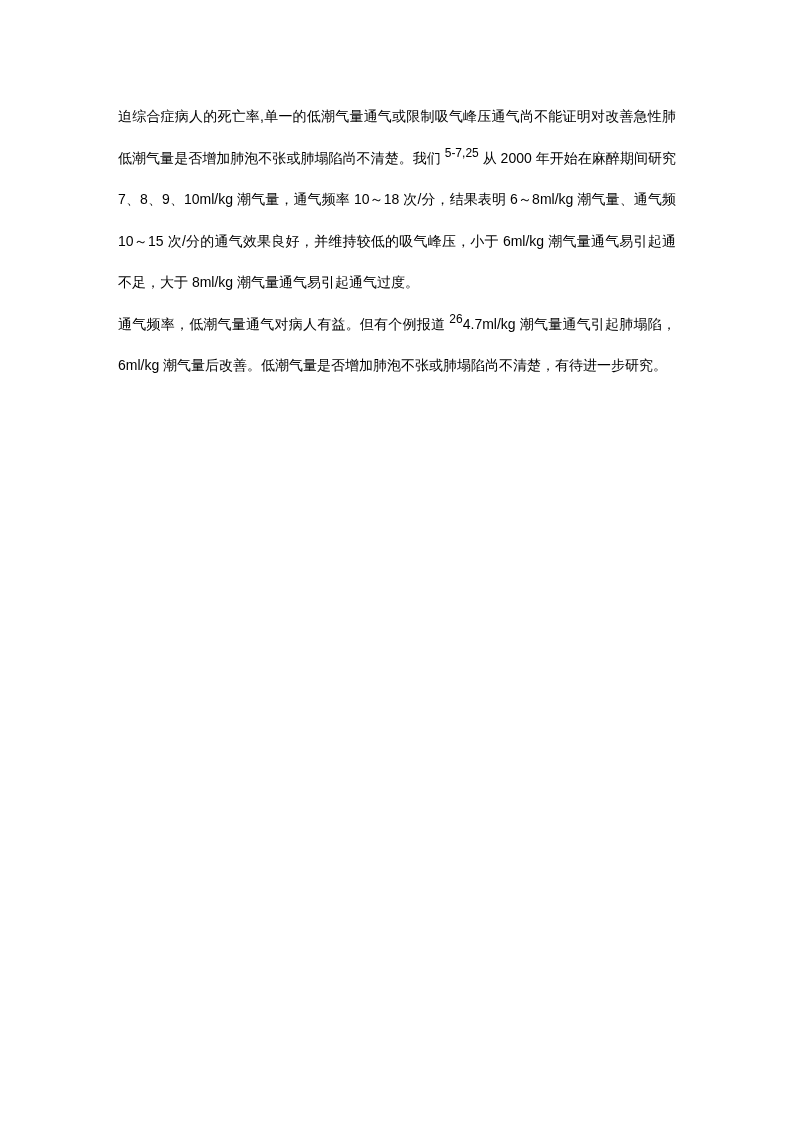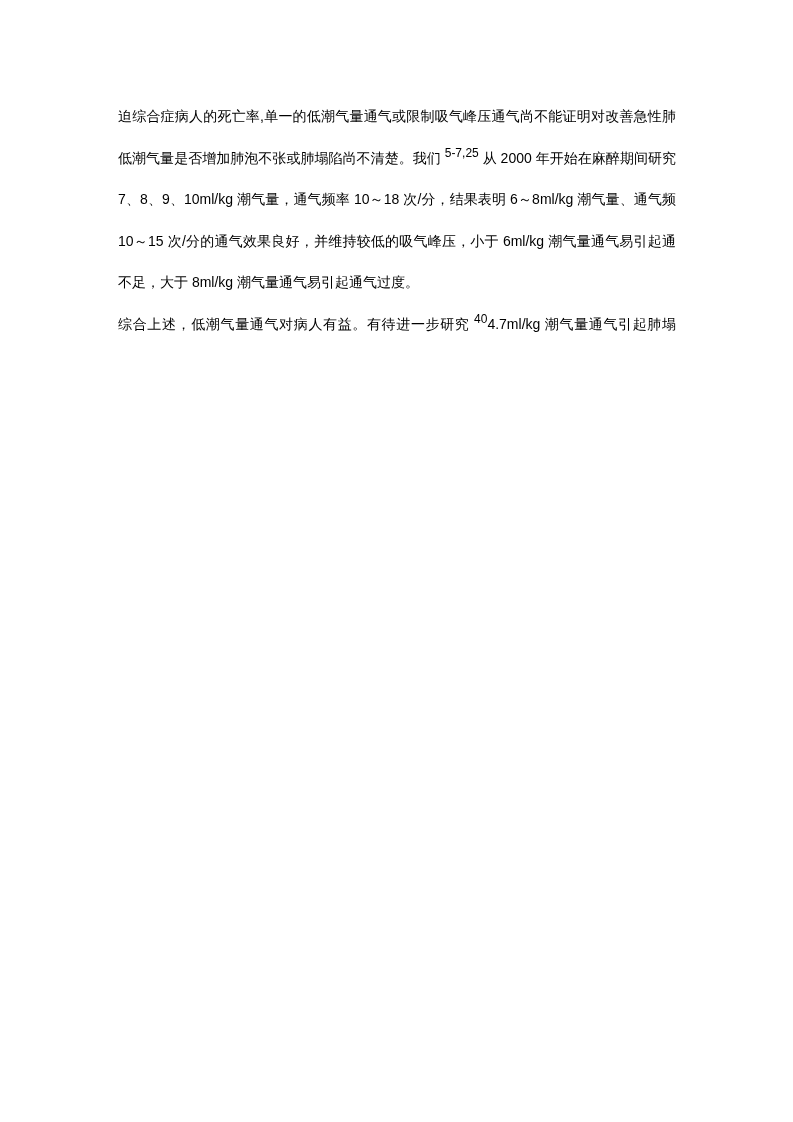--- a/index.html
+++ b/index.html
@@ -52,16 +52,17 @@
 <div class="page">
   <div class="doc">
       <div class="paragraph">
         <div class="line"><span>迫综合症病人的死亡率,单一的低潮气量通气或限制吸气峰压通气尚不能证明对改善急性肺损</span></div>
         <div class="line"><span>低潮气量是否增加肺泡不张或肺塌陷尚不清楚。我们 </span><sup class="ref">5-7,25</sup><span> 从 2000 年开始在麻醉期间研究 5、6、</span></div>
         <div class="line"><span>7、8、9、10ml/kg 潮气量，通气频率 10～18 次/分，结果表明 6～8ml/kg 潮气量、通气频率</span></div>
         <div class="line"><span>10～15 次/分的通气效果良好，并维持较低的吸气峰压，小于 6ml/kg 潮气量通气易引起通气</span></div>
         <div class="line last"><span>不足，大于 8ml/kg 潮气量通气易引起通气过度。</span></div>
       </div>
       <div class="paragraph">
-        <div class="line"><span>综合上述，低潮气量通气对病人有益。有待进一步研究 </span><sup class="ref">40</sup><span>4.7ml/kg 潮气量通气引起肺塌陷，改用</span></div>
+        <div class="line"><span>通气频率，低潮气量通气对病人有益。但有个例报道 </span><sup class="ref">26</sup><span>4.7ml/kg 潮气量通气引起肺塌陷，改用</span></div>
+        <div class="line last"><span>6ml/kg 潮气量后改善。低潮气量是否增加肺泡不张或肺塌陷尚不清楚，有待进一步研究。</span></div>
       </div>
     </div>
 </div>
 
 </body></html>

